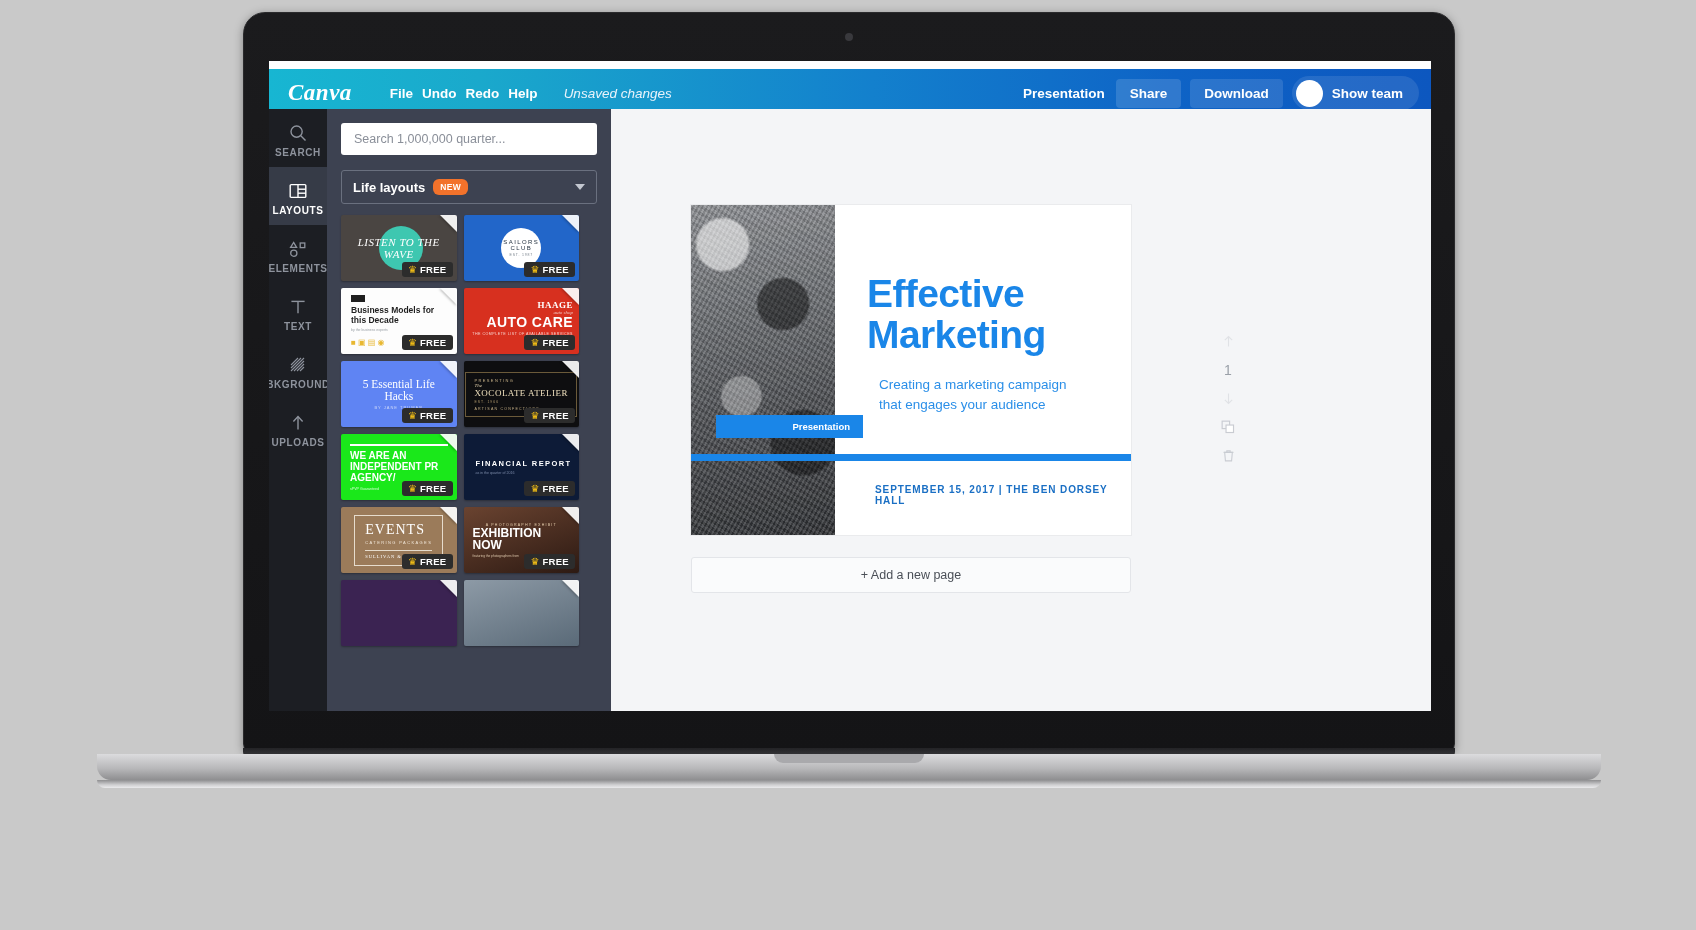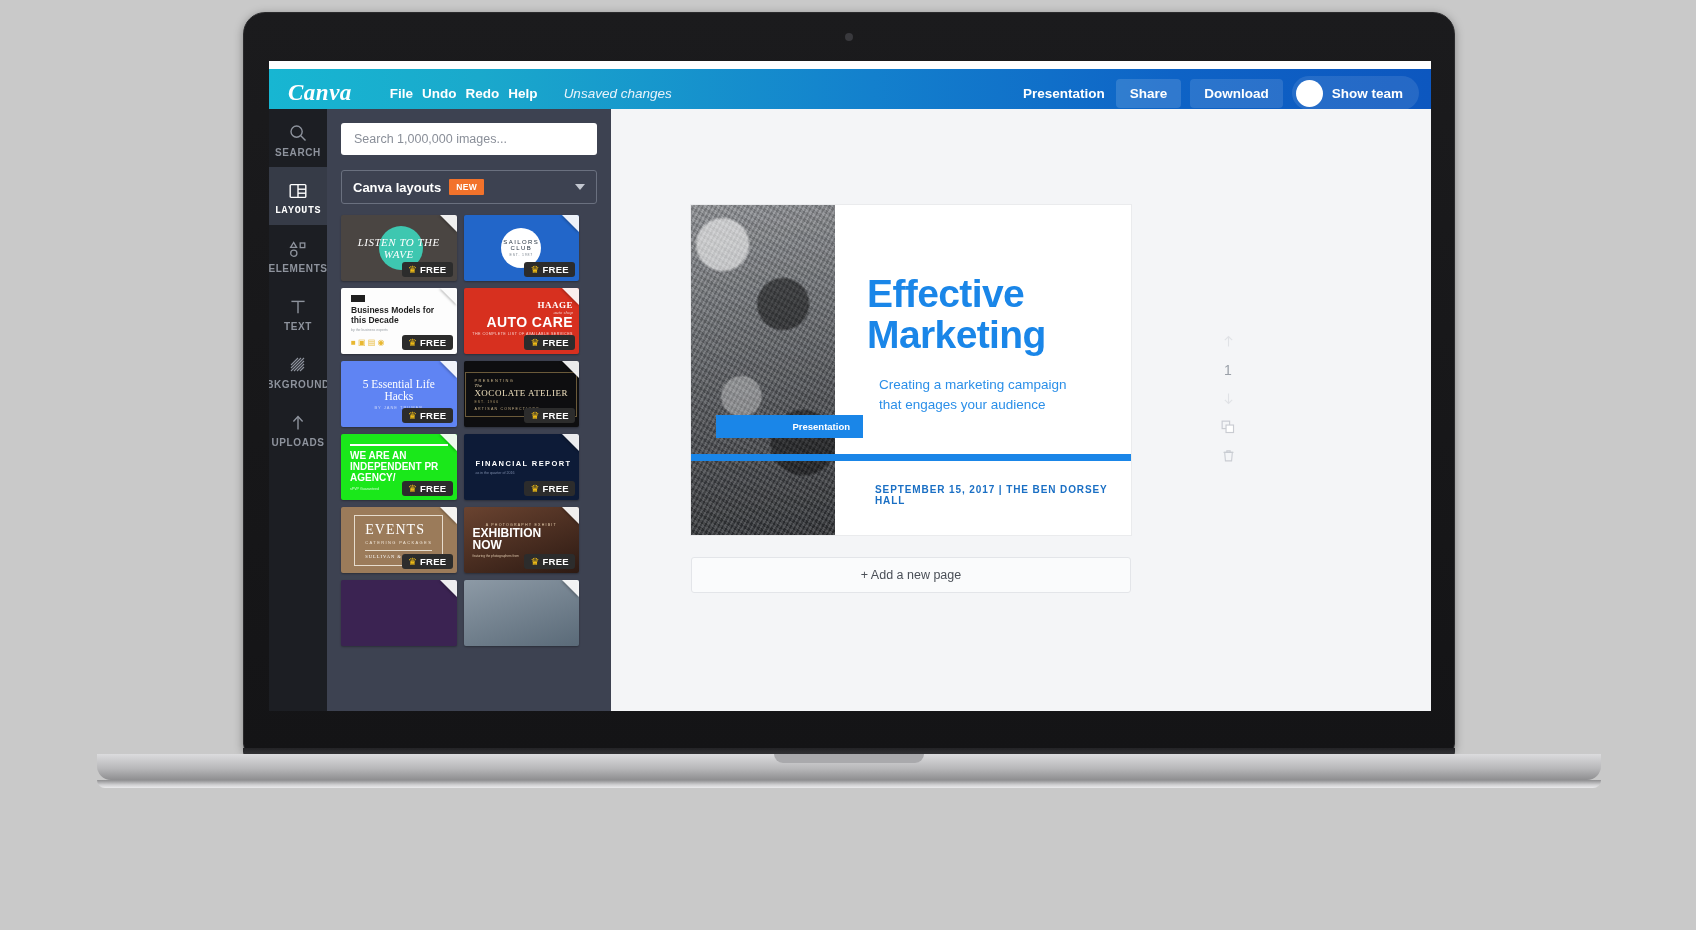--- a/index.html
+++ b/index.html
@@ -85,21 +85,21 @@
   
   .rail {
     position: absolute; left: 0; top: 48px; width: 58px; height: 602px;
     background: #1c1e23;
   }
   .rail-item {
     height: 58px; display: flex; flex-direction: column;
     align-items: center; justify-content: center; gap: 4px;
     color: #8e939d; cursor: pointer; padding-top: 4px;
   }
-  .rail-item.active { background: #363b47; color: #ffffff; font-family: Liberation Mono, monospace; }
+  .rail-item.active { background: #363b47; color: #ffffff; }
   .rail-label { font-size: 10px; font-weight: bold; letter-spacing: .6px; }
   .rail-icon { width: 20px; height: 20px; display:block; }
 
   
   .panel {
     position: absolute; left: 58px; top: 48px; width: 284px; height: 602px;
     background: #3d4251; overflow: hidden;
   }
   .search-box {
     margin: 14px 14px 0 14px; height: 32px; background: #fff;
@@ -107,21 +107,21 @@
   }
   .search-box .ph { font-size: 12.5px; color: #8a8f99; }
   .layout-select {
     margin: 15px 14px 0 14px; height: 34px; background: #3d4251;
     border: 1px solid #6a707f; border-radius: 3px;
     display: flex; align-items: center; padding: 0 11px; cursor: pointer;
   }
   .layout-select .label { font-size: 13px; font-weight: bold; color: #fff; }
   .badge-new {
     margin-left: 8px; background: #f2722b; color: #fff; font-size: 8.5px;
-    font-weight: bold; border-radius: 1px; padding: 3px 7px; letter-spacing: .4px;
+    font-weight: bold; border-radius: 6px; padding: 3px 7px; letter-spacing: .4px;
   }
   .caret { margin-left: auto; width:0;height:0;border-left:5px solid transparent;
     border-right:5px solid transparent;border-top:6px solid #c3c7d0; }
 
   .grid { margin: 11px 32px 0 14px; display: grid; grid-template-columns: 1fr 1fr; gap: 7px; }
   .thumb {
     position: relative; height: 66px; border-radius: 2px; overflow: hidden;
     cursor: pointer; display:flex; align-items:center; justify-content:center;
     box-shadow: 0 1px 2px rgba(0,0,0,.3);
   }
@@ -346,25 +346,25 @@
                 <polyline points="5.4,8.4 10,3.6 14.6,8.4"></polyline>
             </svg>
           </span>
           <span class="rail-label">UPLOADS</span>
         </div>
       </div>
 
       <div class="panel">
 
         <div class="search-box">
-          <span class="ph">Search 1,000,000 images...</span>
+          <span class="ph">Search 1,000,000 quarter...</span>
         </div>
 
         <div class="layout-select">
-          <span class="label">Canva layouts</span>
+          <span class="label">Life layouts</span>
           <span class="badge-new">NEW</span>
           <span class="caret"></span>
         </div>
 
         <div class="grid">
 
           <div class="thumb tw1">
             <div class="disc"></div>
             <div class="t-inner">
                 <div class="ttl">LISTEN TO THE WAVE</div>

